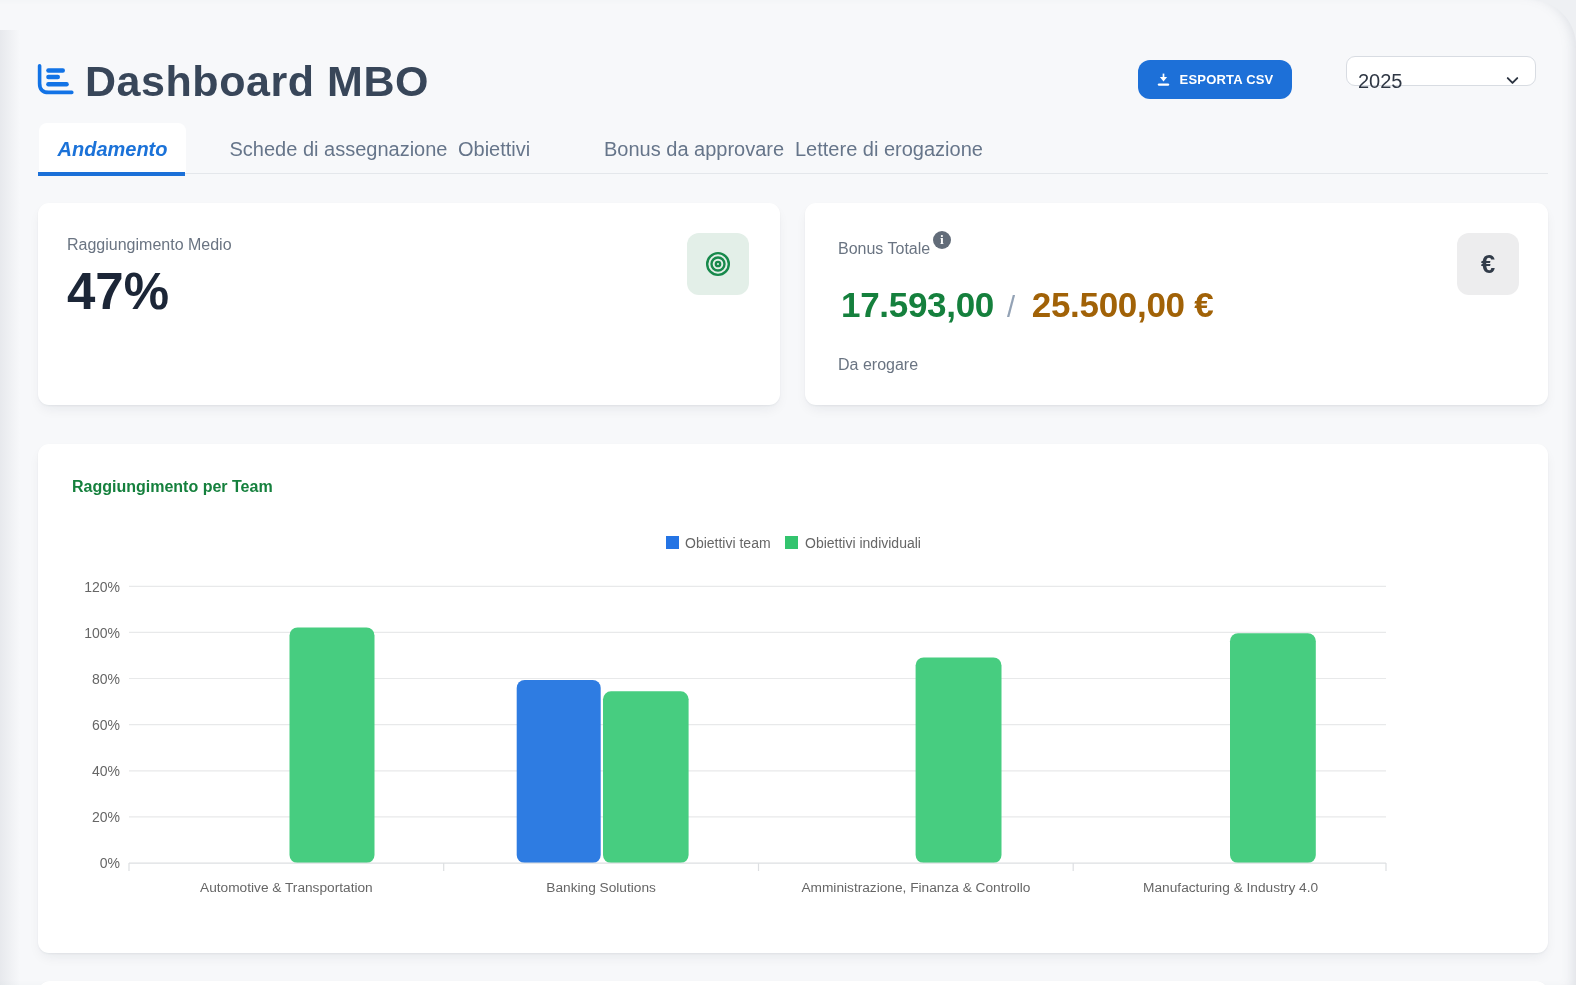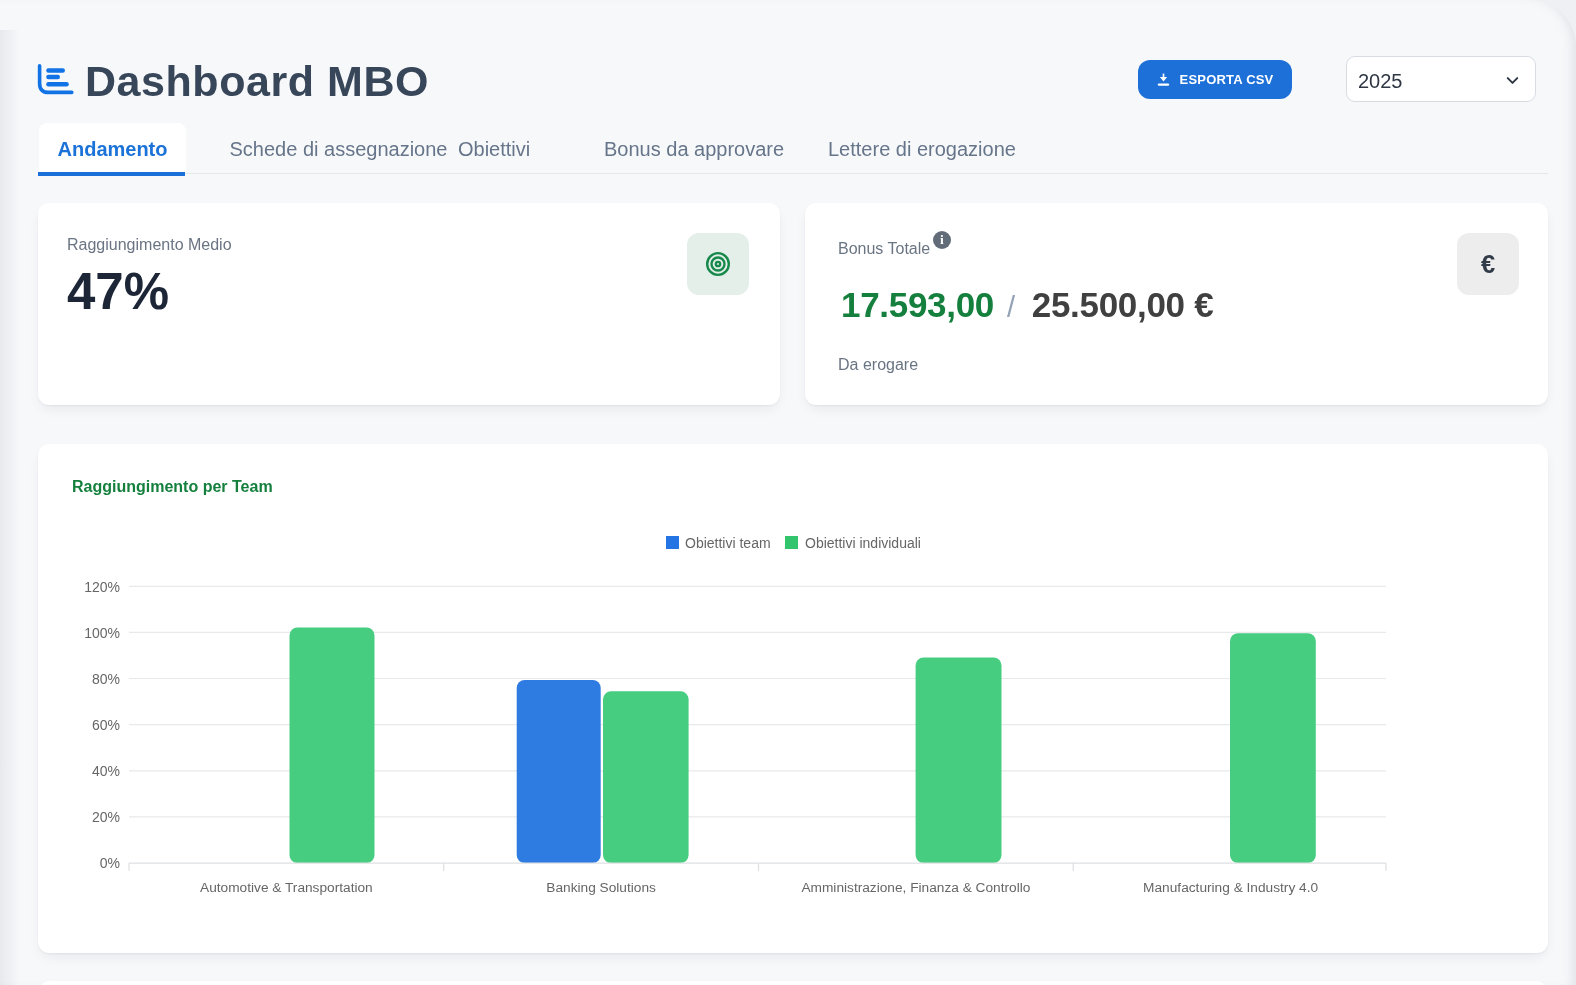--- a/index.html
+++ b/index.html
@@ -31,55 +31,55 @@
 
 <div class="abs" style="left:1138px;top:60px;width:154px;height:39px;background:#1d70d8;border-radius:12px;display:flex;align-items:center;justify-content:center;gap:10px;">
   <svg width="13" height="13" viewBox="0 0 13 13">
     <path d="M2 11.6 H11" stroke="#fff" stroke-width="2.4" stroke-linecap="round" fill="none"></path>
     <path d="M6.5 0.6 V5.2" stroke="#fff" stroke-width="1.7" fill="none"></path>
     <path d="M2.9 3.9 L6.5 8.4 L10.1 3.9 Z" fill="#fff"></path>
   </svg>
   <span style="color:#fff;font-size:13px;font-weight:bold;letter-spacing:.2px;">ESPORTA CSV</span>
 </div>
 
-<div class="abs" style="left:1346px;top:56px;width:190px;height:46px;background:#fff;border:1px solid #d8dce2;border-radius:9px;">
+<div class="abs" style="left:1346px;top:56px;width:190px;height:30px;background:#fff;border:1px solid #d8dce2;border-radius:9px;">
   <span class="abs" style="left:11px;top:13.8px;font-size:20px;color:#2f3744;line-height:1;">2025</span>
   <svg class="abs" style="right:13px;top:14px;" width="19" height="19" viewBox="0 0 24 24" fill="none" stroke="#2b3340" stroke-width="2.4" stroke-linecap="round" stroke-linejoin="round">
       <path d="M6 9l6 6 6-6"></path>
     </svg>
 </div>
 
 <div class="abs" style="left:38px;top:172.8px;width:1510px;height:1.2px;background:#e4e7eb;"></div>
 <div class="abs" style="left:38.5px;top:122.9px;width:147px;height:50px;background:#fff;border-radius:8px 8px 0 0;"></div>
 <div class="abs" style="left:37.8px;top:172.4px;width:147.6px;height:3.3px;background:#1b70d8;"></div>
-<div class="abs" style="left:57.5px;top:138.9px;font-size:20px;font-weight:bold;color:#1b72d8;line-height:1;">Andamento</div>
+<div class="abs" style="left:57.5px;top:138.9px;font-size:20px;font-weight:bold;color:#1b72d8;line-height:1;font-style:italic;">Andamento</div>
 <div class="abs" style="left:205.5px;top:138.9px;font-size:20px;color:#66758a;line-height:1;margin-left:24px;">Schede di assegnazione</div>
 <div class="abs" style="left:458px;top:138.9px;font-size:20px;color:#66758a;line-height:1;">Obiettivi</div>
 <div class="abs" style="left:572px;top:138.9px;font-size:20px;color:#66758a;line-height:1;margin-left:32px;">Bonus da approvare</div>
-<div class="abs" style="left:795px;top:138.9px;font-size:20px;color:#66758a;line-height:1;margin-left:33px;">Lettere di erogazione</div>
+<div class="abs" style="left:795px;top:138.9px;font-size:20px;color:#66758a;line-height:1;">Lettere di erogazione</div>
 
 <div class="card" style="left:38px;top:203px;width:742px;height:202px;"></div>
 <div class="lbl" style="left:67px;top:236.5px;text-align:center;">Raggiungimento Medio</div>
 <div class="abs" style="left:67px;top:266.3px;font-size:51px;font-weight:bold;color:#1c2637;line-height:1;">47%</div>
 <div class="abs" style="left:687px;top:233px;width:62px;height:62px;background:#e3efe8;border-radius:12px;display:flex;align-items:center;justify-content:center;">
   <svg width="26" height="26" viewBox="0 0 24 24" fill="none" stroke="#17894b" stroke-width="2.2">
     <circle cx="12" cy="12" r="10"></circle>
       <circle cx="12" cy="12" r="6"></circle>
       <circle cx="12" cy="12" r="2"></circle>
   </svg>
 </div>
 
 <div class="card" style="left:805px;top:203px;width:743px;height:202px;"></div>
 <div class="lbl" style="left:838px;top:241px;">Bonus Totale</div>
 <svg class="abs" style="left:933px;top:231px;" width="18" height="18" viewBox="0 0 18 18">
   <circle cx="9" cy="9" r="9" fill="#626c79"></circle>
   <text x="9" y="13.2" text-anchor="middle" font-family="Liberation Serif, serif" font-size="13.5" font-weight="bold" fill="#fff">i</text>
 </svg>
 <div class="abs" style="left:841px;top:287.3px;font-size:35px;line-height:1;white-space:nowrap;letter-spacing:-0.3px;">
-  <span style="font-weight:bold;color:#15803d;">17.593,00</span><span style="color:#93a2b5;font-size:29px;margin:0 17px 0 13px;">/</span><span style="font-weight:bold;color:#404040;">25.500,00&nbsp;€</span>
+  <span style="font-weight:bold;color:#15803d;">17.593,00</span><span style="color:#93a2b5;font-size:29px;margin:0 17px 0 13px;">/</span><span style="font-weight:bold;color:#a16207;">25.500,00&nbsp;€</span>
 </div>
 <div class="lbl" style="left:838px;top:356.8px;">Da erogare</div>
 <div class="abs" style="left:1457px;top:233px;width:62px;height:62px;background:#ededee;border-radius:12px;display:flex;align-items:center;justify-content:center;">
   <span style="font-size:25.5px;color:#323c49;font-weight:600;">€</span>
 </div>
 
 <div class="card" style="left:38px;top:444px;width:1510px;height:509px;"></div>
 <div class="abs" style="left:72px;top:479.1px;font-size:16px;font-weight:bold;color:#15803d;line-height:1;">Raggiungimento per Team</div>
 <svg class="abs" style="left:38px;top:444px;" width="1510" height="509" viewBox="0 0 1510 509" font-family="Liberation Sans, sans-serif">
 

